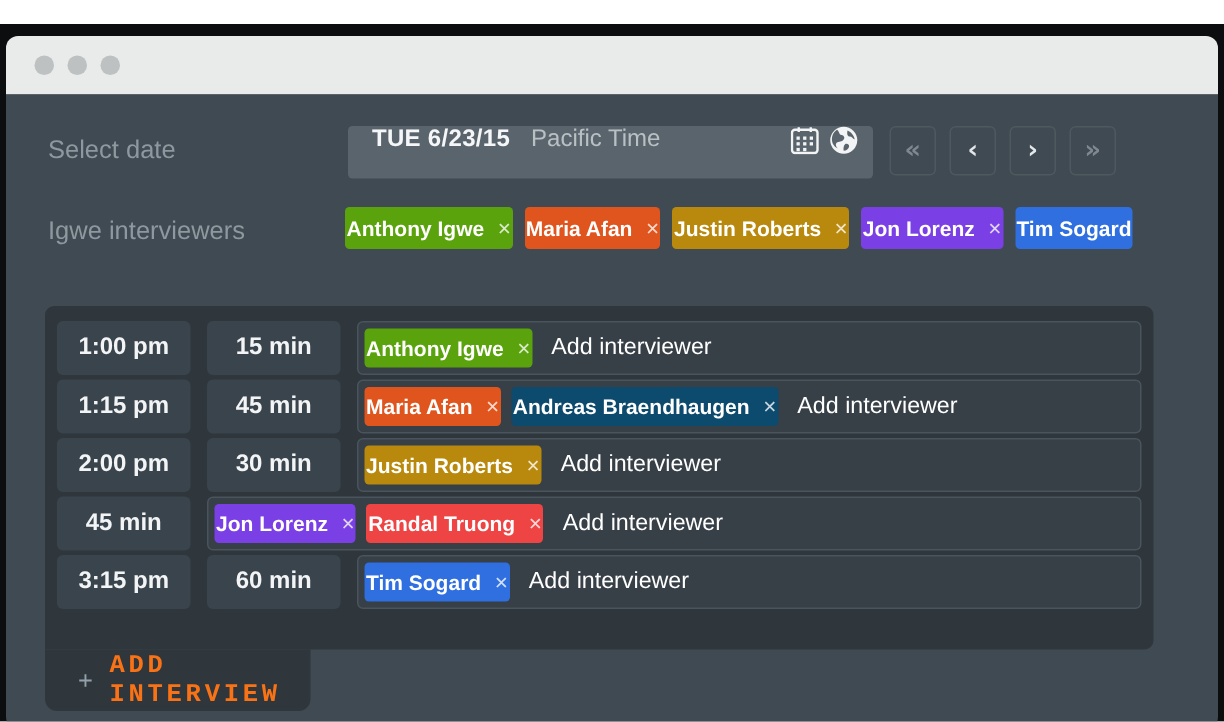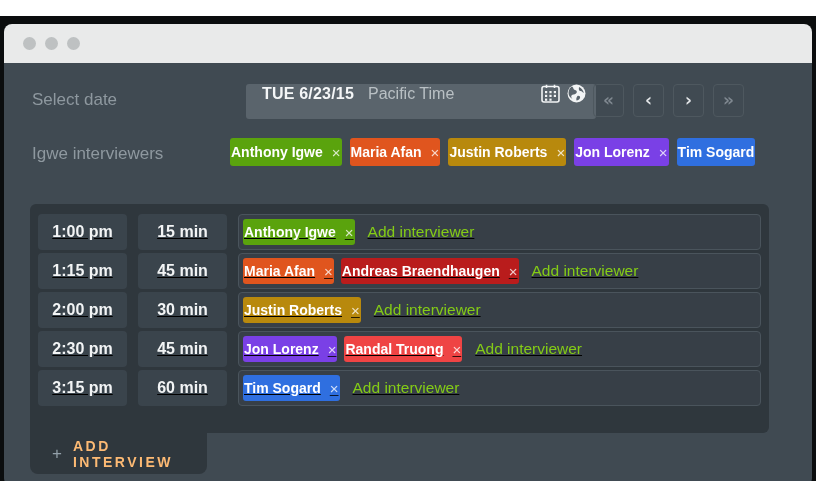--- a/index.html
+++ b/index.html
@@ -13,22 +13,22 @@
               display:flex; align-items:center; padding-left:19px; gap:9px; }
   .dot { width:13px; height:13px; border-radius:50%; background:#bec1c2; }
 
   .body { position:absolute; left:4px; top:47px; width:808px; height:423px;
           background:#404a52; border-radius:0 0 8px 8px; overflow:hidden; }
 
   .field-label { position:absolute; left:28px; color:#8e989f; font-size:17px; }
 
   
   .date-field { position:absolute; left:228px; top:21px; width:350px; height:35px;
-                background:#5a646c; border-radius:3px; display:flex; align-items:center;
-                padding:0 10px 16px 16px; cursor:pointer;margin-left:14px; }
+                background:#5a646c; border-radius:3px; display:flex; align-items:flex-start;
+                padding:0 10px 16px 16px; cursor:pointer; }
   .date-text { color:#f4f6f7; font-size:16px; font-weight:bold; letter-spacing:.2px; }
   .tz-text   { color:#b9c0c4; font-size:16px; margin-left:14px; }
   .df-icons  { margin-left:auto; display:flex; align-items:center; gap:7px; }
   .df-icons svg { display:block; }
 
   
   .nav-group { position:absolute; left:589px; top:21px; display:flex; gap:9px; }
   .nav-btn { width:31px; height:33px; border:1px solid #4e585f; border-radius:4px;
              background:transparent; color:#e4e7e9; font-size:17px; font-weight:bold;
              font-family:"DejaVu Sans", sans-serif; display:flex; align-items:center;
@@ -39,36 +39,36 @@
   .tags-row { position:absolute; left:226px; top:75px; width:578px; height:28px;
               display:flex; gap:8px; overflow:hidden; white-space:nowrap; align-items:center; }
   .tag { height:28px; display:inline-flex; align-items:center; padding:0 1px;
          border-radius:3px; color:#ffffff; font-size:14px; font-weight:bold; cursor:pointer; flex:0 0 auto; }
   .tag .x { margin-left:9px; opacity:.78; font-weight:normal; font-size:15px; cursor:pointer; }
 
   
   .panel { position:absolute; left:26px; top:141px; width:739px; height:229px;
            background:#2f373d; border-radius:6px 6px 6px 0;
            display:flex; flex-direction:column; padding:10px 8px; gap:7px; }
-  .irow { display:flex; gap:11px; height:32px; flex:0 0 aupx;text-decoration:underline; }
+  .irow { display:flex; gap:11px; height:32px; flex:0 0 aupx; }
   .tbox { width:89px; height:36px; background:#3a444c; border-radius:4px;
           color:#f2f4f5; font-size:16px; font-weight:bold; display:flex;
           align-items:center; justify-content:center; cursor:pointer; flex:0 0 auto; }
   .ifield { flex:1; height:36px; background:#373f47; border:1px solid #4a545c;
             border-radius:4px; display:flex; align-items:center; padding:0 10px 0 4px;
             gap:7px; overflow:hidden; cursor:text; }
   .ifield .tag { height:26px; border-radius:3px; }
-  .placeholder { color:#84cc16; font-size:15.5px; margin-left:6px; white-space:nowrap; }
+  .placeholder { color:#ffffff; font-size:15.5px; margin-left:6px; white-space:nowrap; }
 
   
   .add-tab { position:absolute; left:26px; top:370px; width:177px; height:41px;
              background:#2f373d; border-radius:0 0 8px 8px; display:flex;
              align-items:center; padding-left:22px; cursor:pointer; }
   .add-plus { color:#93a0aa; font-size:17px; margin-right:11px; font-weight:normal; }
-  .add-label { color:#fdba74; font-size:14px; font-weight:bold; letter-spacing:2.5px; }
+  .add-label { color:#f97316; font-size:17px; font-weight:bold; letter-spacing:2.5px;font-family:Liberation Mono, monospace; }
 </style>
 </head>
 <body>
 
 <div class="stage">
   <div class="window">
     <div class="titlebar" id="titlebar">
         <span class="dot"></span>
         <span class="dot"></span>
         <span class="dot"></span>
@@ -154,40 +154,39 @@
             </div>
           </div>
           <div class="irow">
             <div class="tbox">1:15 pm</div>
             <div class="tbox">45 min</div>
             <div class="ifield">
               <span class="tag" style="background: rgb(224, 85, 30);">
                 <span>Maria Afan</span>
                 <span class="x">×</span>
               </span>
-              <span class="tag" style="background: #b91c1c;">
+              <span class="tag" style="background: #0c4a6e;">
                 <span>Andreas Braendhaugen</span>
                 <span class="x">×</span>
               </span>
               <span class="placeholder">Add interviewer</span>
             </div>
           </div>
           <div class="irow">
             <div class="tbox">2:00 pm</div>
             <div class="tbox">30 min</div>
             <div class="ifield">
               <span class="tag" style="background: rgb(184, 137, 13);">
                 <span>Justin Roberts</span>
                 <span class="x">×</span>
               </span>
               <span class="placeholder">Add interviewer</span>
             </div>
           </div>
           <div class="irow">
-            <div class="tbox">2:30 pm</div>
             <div class="tbox">45 min</div>
             <div class="ifield">
               <span class="tag" style="background: rgb(122, 64, 230);">
                 <span>Jon Lorenz</span>
                 <span class="x">×</span>
               </span>
               <span class="tag" style="background: #ef4444;">
                 <span>Randal Truong</span>
                 <span class="x">×</span>
               </span>

